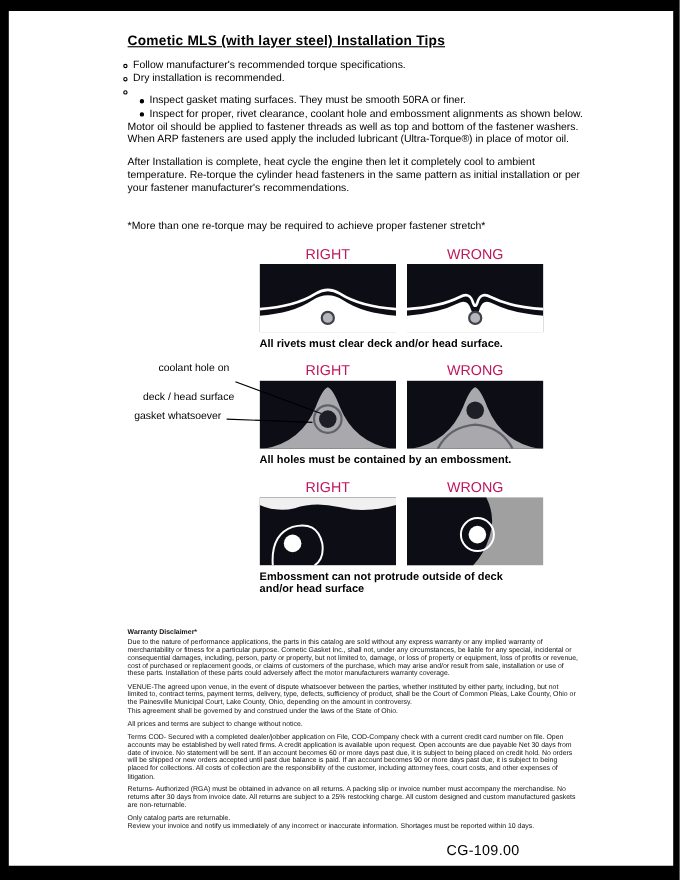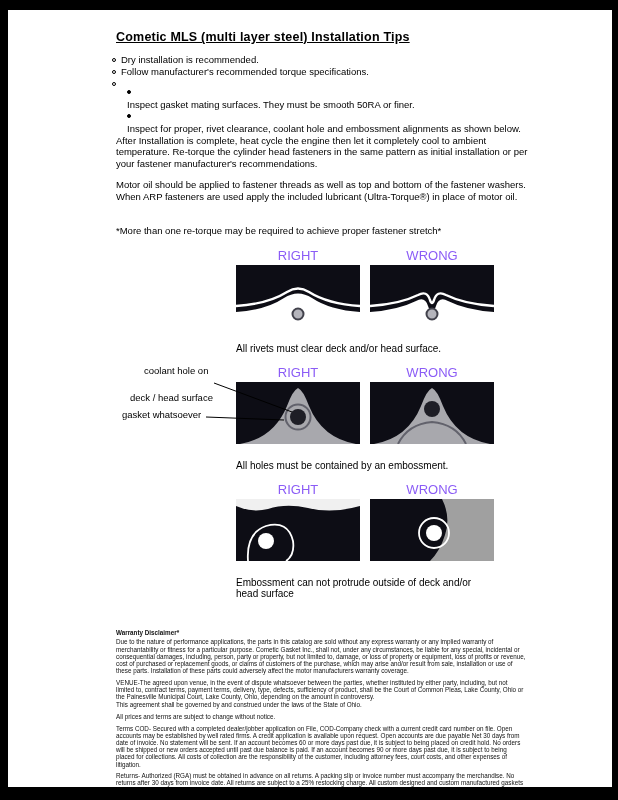--- a/index.html
+++ b/index.html
@@ -10,33 +10,33 @@
     width:618px; height:800px; background:#fff; overflow:hidden; position:relative;
     border-style:solid; border-color:#000; border-width:10px 6px 13px 8px;
   }
   .content { padding:12px 70px 0 100px; }
 
   .title { font-size:12.5px; font-weight:bold; text-decoration:underline; margin:8px 0 10px 8px; letter-spacing:0.2px; }
 
   .bullets { margin-left:4px; }
   .b-row { display:flex; align-items:flex-start; gap:5px; font-size:9.5px; line-height:11.5px; margin-top:0.5px; }
   .b-row .dot { flex:0 0 auto; width:4px; height:4px; border:1px solid #000; border-radius:50%; margin-top:3.5px; background:#fff; }
-  .b-row.sub { margin-left:15px;flex-direction:column; }
+  .b-row.sub { margin-left:15px; }
   .b-row.sub .dot { background:#000; }
 
   .diesel-heading { font-size:10.5px; font-weight:bold; margin:17px 0 7px 8px; }
   .para { font-size:9.5px; line-height:11.8px; margin:0 0 9px 8px; max-width:420px; }
   .note { margin-top:23px; }
 
   .diagram { margin-left:128px; margin-top:11px; position:relative; width:280px; }
   .dg-headers { display:flex; gap:10px; height:17px; }
-  .dg-h { width:124px; text-align:center; font-size:13px; color:#8b5cf6; }
+  .dg-h { width:124px; text-align:center; font-size:13px; color:#be185d; }
   .dg-panels { display:flex; gap:10px; }
   .panel { display:block; flex:0 0 auto; }
-  .dg-caption { font-size:10px; margin-top:16px; color:#000; }
+  .dg-caption { font-size:10px; margin-top:5px; color:#000;font-weight:bold; }
   .nowrap { white-space:nowrap; }
   .wrapcap { max-width:238px; }
 
   .callout-text { position:absolute; font-size:9.5px; line-height:10.5px; white-space:nowrap; }
   .co1a { left:-92px;  top:1px; }
   .co1b { left:-106px; top:28px; }
   .co2  { left:-114px; top:45px; }
   .callout-lines { position:absolute; left:-128px; top:0; pointer-events:none; }
 
   .legal { margin:30px 0 0 8px; width:410px; font-size:6.3px; line-height:7.2px; color:#111; }
@@ -45,46 +45,46 @@
   .legal .tight { margin-bottom:0.5px; }
 
   .page-num { font-size:13px; margin:10px 0 0 298px; letter-spacing:0.3px; }
 </style>
 </head>
 <body>
 
 <div class="page">
   <div class="content">
 
-    <div class="title">Cometic MLS (multi layer steel) Installation Tips</div>
+    <div class="title">Cometic MLS (with layer steel) Installation Tips</div>
 
     <div class="bullets">
       <div class="b-row">
         <span class="dot"></span>
-        <span>Dry installation is recommended.</span>
+        <span>Follow manufacturer's recommended torque specifications.</span>
       </div>
       <div class="b-row">
         <span class="dot"></span>
-        <span>Follow manufacturer's recommended torque specifications.</span>
+        <span>Dry installation is recommended.</span>
       </div>
       <div class="b-row">
         <span class="dot"></span>
       </div>
       <div class="b-row sub">
         <span class="dot"></span>
         <span>Inspect gasket mating surfaces.  They must be smooth 50RA or finer.</span>
       </div>
       <div class="b-row sub">
         <span class="dot"></span>
         <span>Inspect for proper, rivet clearance, coolant hole and embossment alignments as shown below.</span>
       </div>
     </div>
 
+    <p class="para">Motor oil should be applied to fastener threads as well as top and bottom of the fastener washers. When ARP fasteners are used apply the included lubricant (Ultra-Torque®) in place of motor oil.</p>
     <p class="para">After Installation is complete, heat cycle the engine then let it completely cool to ambient temperature. Re-torque the cylinder head fasteners in the same pattern as initial installation or per your fastener manufacturer's recommendations.</p>
-    <p class="para">Motor oil should be applied to fastener threads as well as top and bottom of the fastener washers. When ARP fasteners are used apply the included lubricant (Ultra-Torque®) in place of motor oil.</p>
     <p class="para note">*More than one re-torque may be required to achieve proper fastener stretch*</p>
 
     <div class="diagram">
       <div class="dg-headers">
         <span class="dg-h">RIGHT</span>
         <span class="dg-h">WRONG</span>
       </div>
       <div class="dg-panels">
         <svg class="panel" width="124" height="62" viewBox="0 0 124 62">
           <rect width="124" height="62" fill="#0d0d15"></rect>

